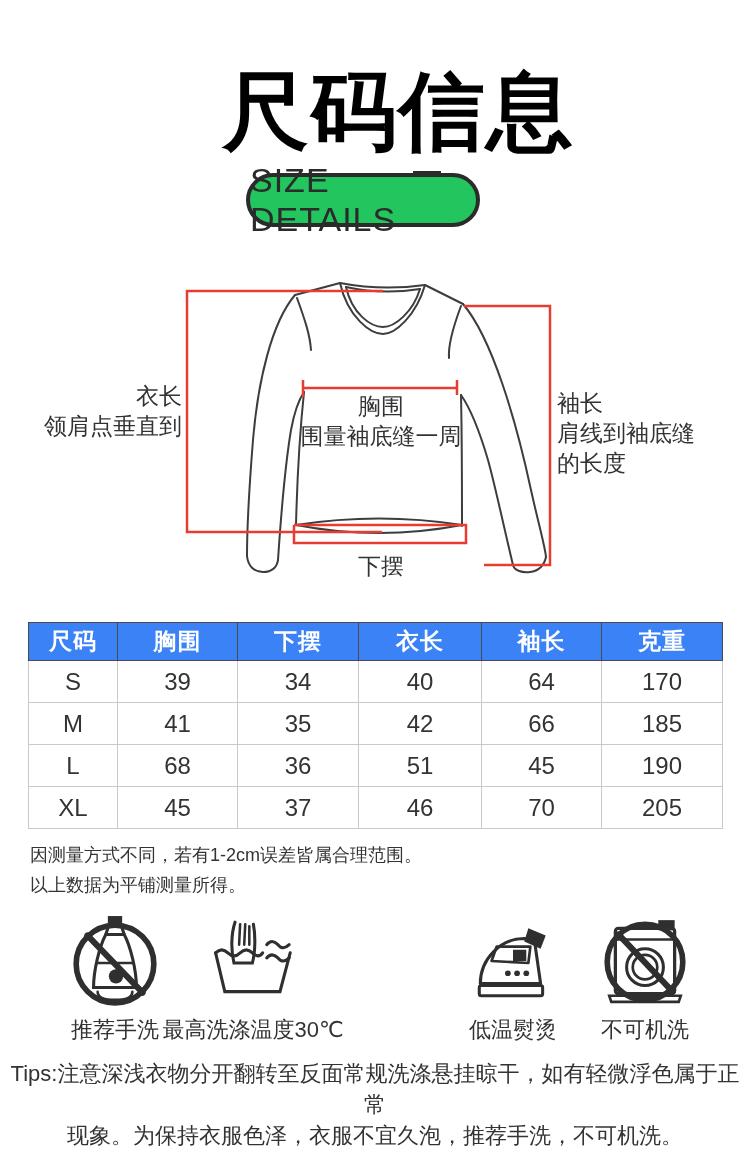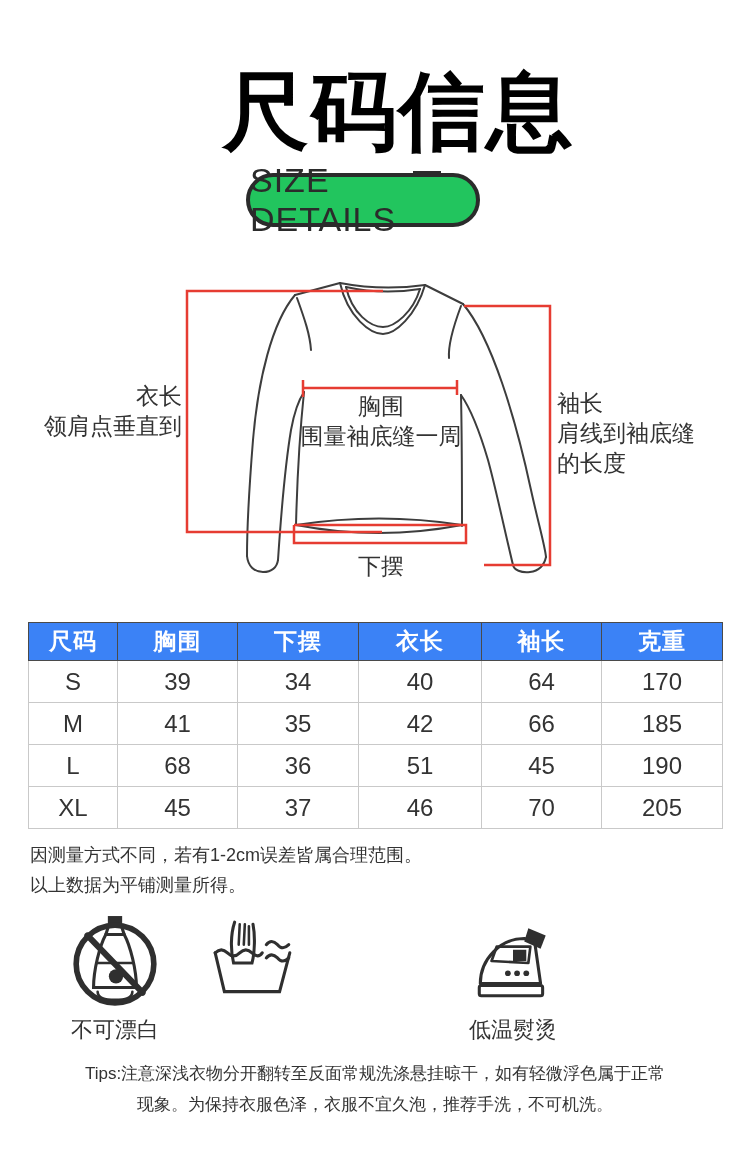--- a/index.html
+++ b/index.html
@@ -41,21 +41,21 @@
   
   .care-row { position:absolute; top:913px; left:0; width:750px; height:132px; }
   .care-item { position:absolute; top:0; transform:translateX(-50%); text-align:center; }
   .care-item .ico { height:96px; display:flex; align-items:center; justify-content:center; }
   .care-item .lbl { font-size:22px; color:#333; white-space:nowrap; margin-top:6px; }
   .ci-1 { left:115px; } .ci-2 { left:253px; } .ci-3 { left:390px; }
   .ci-4 { left:513px; } .ci-5 { left:645px; }
 
   
   .tips { position:absolute; top:1058px; left:0; width:750px; text-align:center;
-          font-size:17px; line-height:31px; color:#333; }
+          font-size:22px; line-height:31px; color:#333; }
 </style>
 </head>
 <body>
 
 <div class="page">
 
   <div class="title">尺码信息</div>
   <div class="title-artifact"></div>
   <div class="subtitle-pill">
     <span>SIZE DETAILS</span>
@@ -183,36 +183,37 @@
             <path d="M39,11 L36,20 M51,11 L54,20" stroke-width="3"></path>
             <path d="M36,20 C30,31 24,55 24,72 L66,72 C66,55 60,31 54,20 Z" stroke-width="3"></path>
             <path d="M27,48 L63,48" stroke-width="2.5"></path>
             <circle cx="46" cy="61" r="7" fill="#2f2f2f" stroke="none"></circle>
             <path d="M28,76 C28,81 34,84 45,84 C56,84 62,81 62,76" stroke-width="2.5"></path>
             <circle cx="45" cy="49" r="38" stroke-width="5.5"></circle>
             <path d="M18,21 L72,77" stroke-width="6"></path>
           </g>
         </svg>
       </div>
-      <div class="lbl">不可漂白</div>
+      <div class="lbl">推荐手洗</div>
     </div>
 
     <div class="care-item ci-2">
       <div class="ico">
         <svg width="94" height="94" viewBox="0 0 90 92">
           <g stroke="#2f2f2f" fill="none" stroke-linecap="round" stroke-width="3">
             <path d="M8,38 L17,76 L71,76 L81,38"></path>
             <path d="M8,38 Q14,32 20,38 T32,38 T44,38 T54,38"></path>
             <path d="M58,30 q5,-6 11,0 q5,6 11,0"></path>
             <path d="M58,43 q5,-6 11,0 q5,6 11,0"></path>
             <path d="M27,8 C23,20 23,36 26,48 L44,48 C47,37 47,20 45,10"></path>
             <path d="M32,10 L31,30 M37,10 L36,30 M41,12 L41,30" stroke-width="2.5"></path>
           </g>
         </svg>
       </div>
+      <div class="lbl">最高洗涤温度30℃</div>
     </div>
 
 
     <div class="care-item ci-4">
       <div class="ico">
         <svg width="94" height="94" viewBox="0 0 90 92">
           <g stroke="#2f2f2f" fill="none" stroke-linecap="round" stroke-linejoin="round" stroke-width="3">
             <polygon points="60,14 77,21 72,34 56,27" fill="#2f2f2f" stroke="none"></polygon>
             <path d="M13,68 C13,44 33,24 56,24 L66,26 L72,68 Z"></path>
             <rect x="12" y="70" width="62" height="10" rx="2"></rect>
@@ -220,20 +221,37 @@
             <rect x="45" y="35" width="13" height="11" fill="#2f2f2f" stroke="none"></rect>
             <circle cx="40" cy="58" r="2.8" fill="#2f2f2f" stroke="none"></circle>
             <circle cx="49" cy="58" r="2.8" fill="#2f2f2f" stroke="none"></circle>
             <circle cx="58" cy="58" r="2.8" fill="#2f2f2f" stroke="none"></circle>
           </g>
         </svg>
       </div>
       <div class="lbl">低温熨烫</div>
     </div>
 
+    <div class="care-item ci-5">
+      <div class="ico">
+        <svg width="92" height="94" viewBox="0 0 90 92">
+          <g stroke="#2f2f2f" fill="none" stroke-linecap="round">
+            <rect x="58" y="6" width="16" height="10" fill="#2f2f2f" stroke="none"></rect>
+            <rect x="16" y="14" width="58" height="64" rx="3" stroke-width="3.2"></rect>
+            <path d="M16,25 L74,25" stroke-width="2.6"></path>
+            <circle cx="45" cy="52" r="18" stroke-width="3"></circle>
+            <circle cx="45" cy="52" r="12" stroke-width="2.6"></circle>
+            <path d="M10,80 L80,80 L78,86 L12,86 Z" stroke-width="2.6"></path>
+            <circle cx="45" cy="47" r="37" stroke-width="5.5"></circle>
+            <path d="M19,20 L72,76" stroke-width="6"></path>
+          </g>
+        </svg>
+      </div>
+      <div class="lbl">不可机洗</div>
+    </div>
 
   </div>
 
   <div class="tips">
     <div>Tips:注意深浅衣物分开翻转至反面常规洗涤悬挂晾干，如有轻微浮色属于正常</div>
     <div>现象。为保持衣服色泽，衣服不宜久泡，推荐手洗，不可机洗。</div>
   </div>
 
 </div>
 

